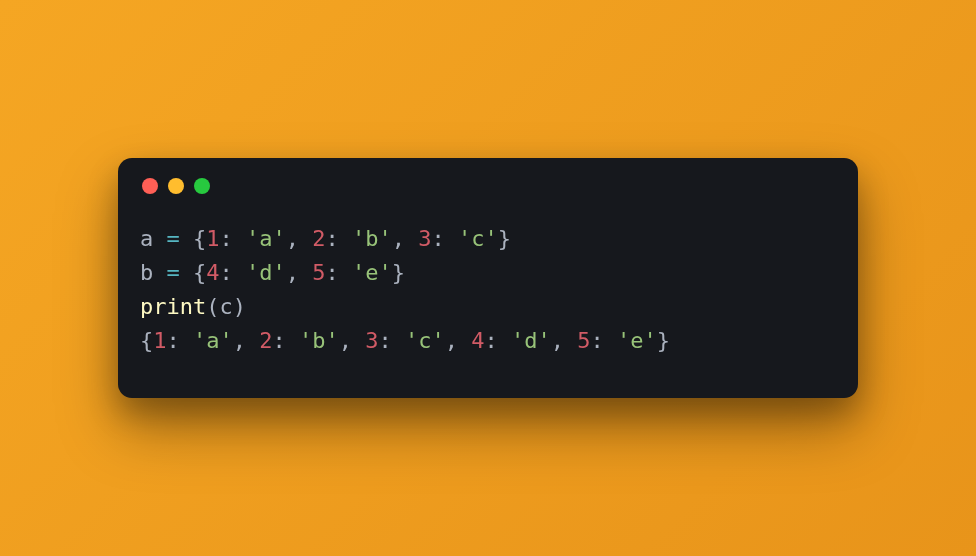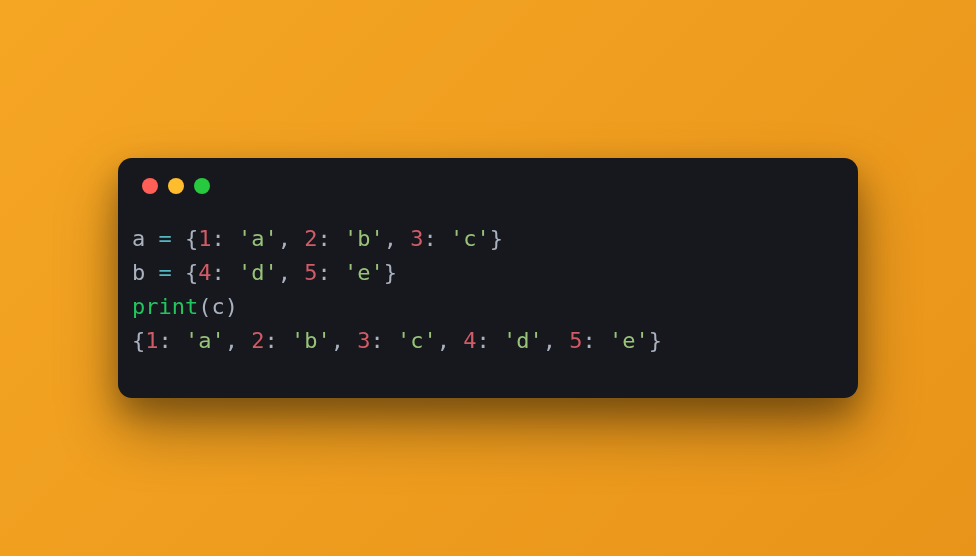--- a/index.html
+++ b/index.html
@@ -32,34 +32,34 @@
     }
     .dot {
       width: 16px;
       height: 16px;
       border-radius: 50%;
     }
     .dot-close { background: #ff5f56; }
     .dot-min { background: #ffbd2e; }
     .dot-max { background: #27c93f; }
     .code-area {
-      padding: 20px 30px 40px 14px;
+      padding: 20px 30px 40px 22px;
     }
     .code-line {
       font-size: 22px;
       line-height: 1.55;
       white-space: pre;
       color: #abb2bf;
     }
     .tok-var { color: #abb2bf; }
     .tok-op { color: #56b6c2; }
     .tok-punc { color: #abb2bf; }
     .tok-num { color: #d15b66; }
     .tok-str { color: #98c379; }
-    .tok-func { color: #22c55e; }
+    .tok-func { color: #fef9c3; }
   </style>
 </head>
 <body>
 
 <div class="terminal">
   <div class="titlebar">
     <div class="dot dot-close"></div>
     <div class="dot dot-min"></div>
     <div class="dot dot-max"></div>
   </div>

